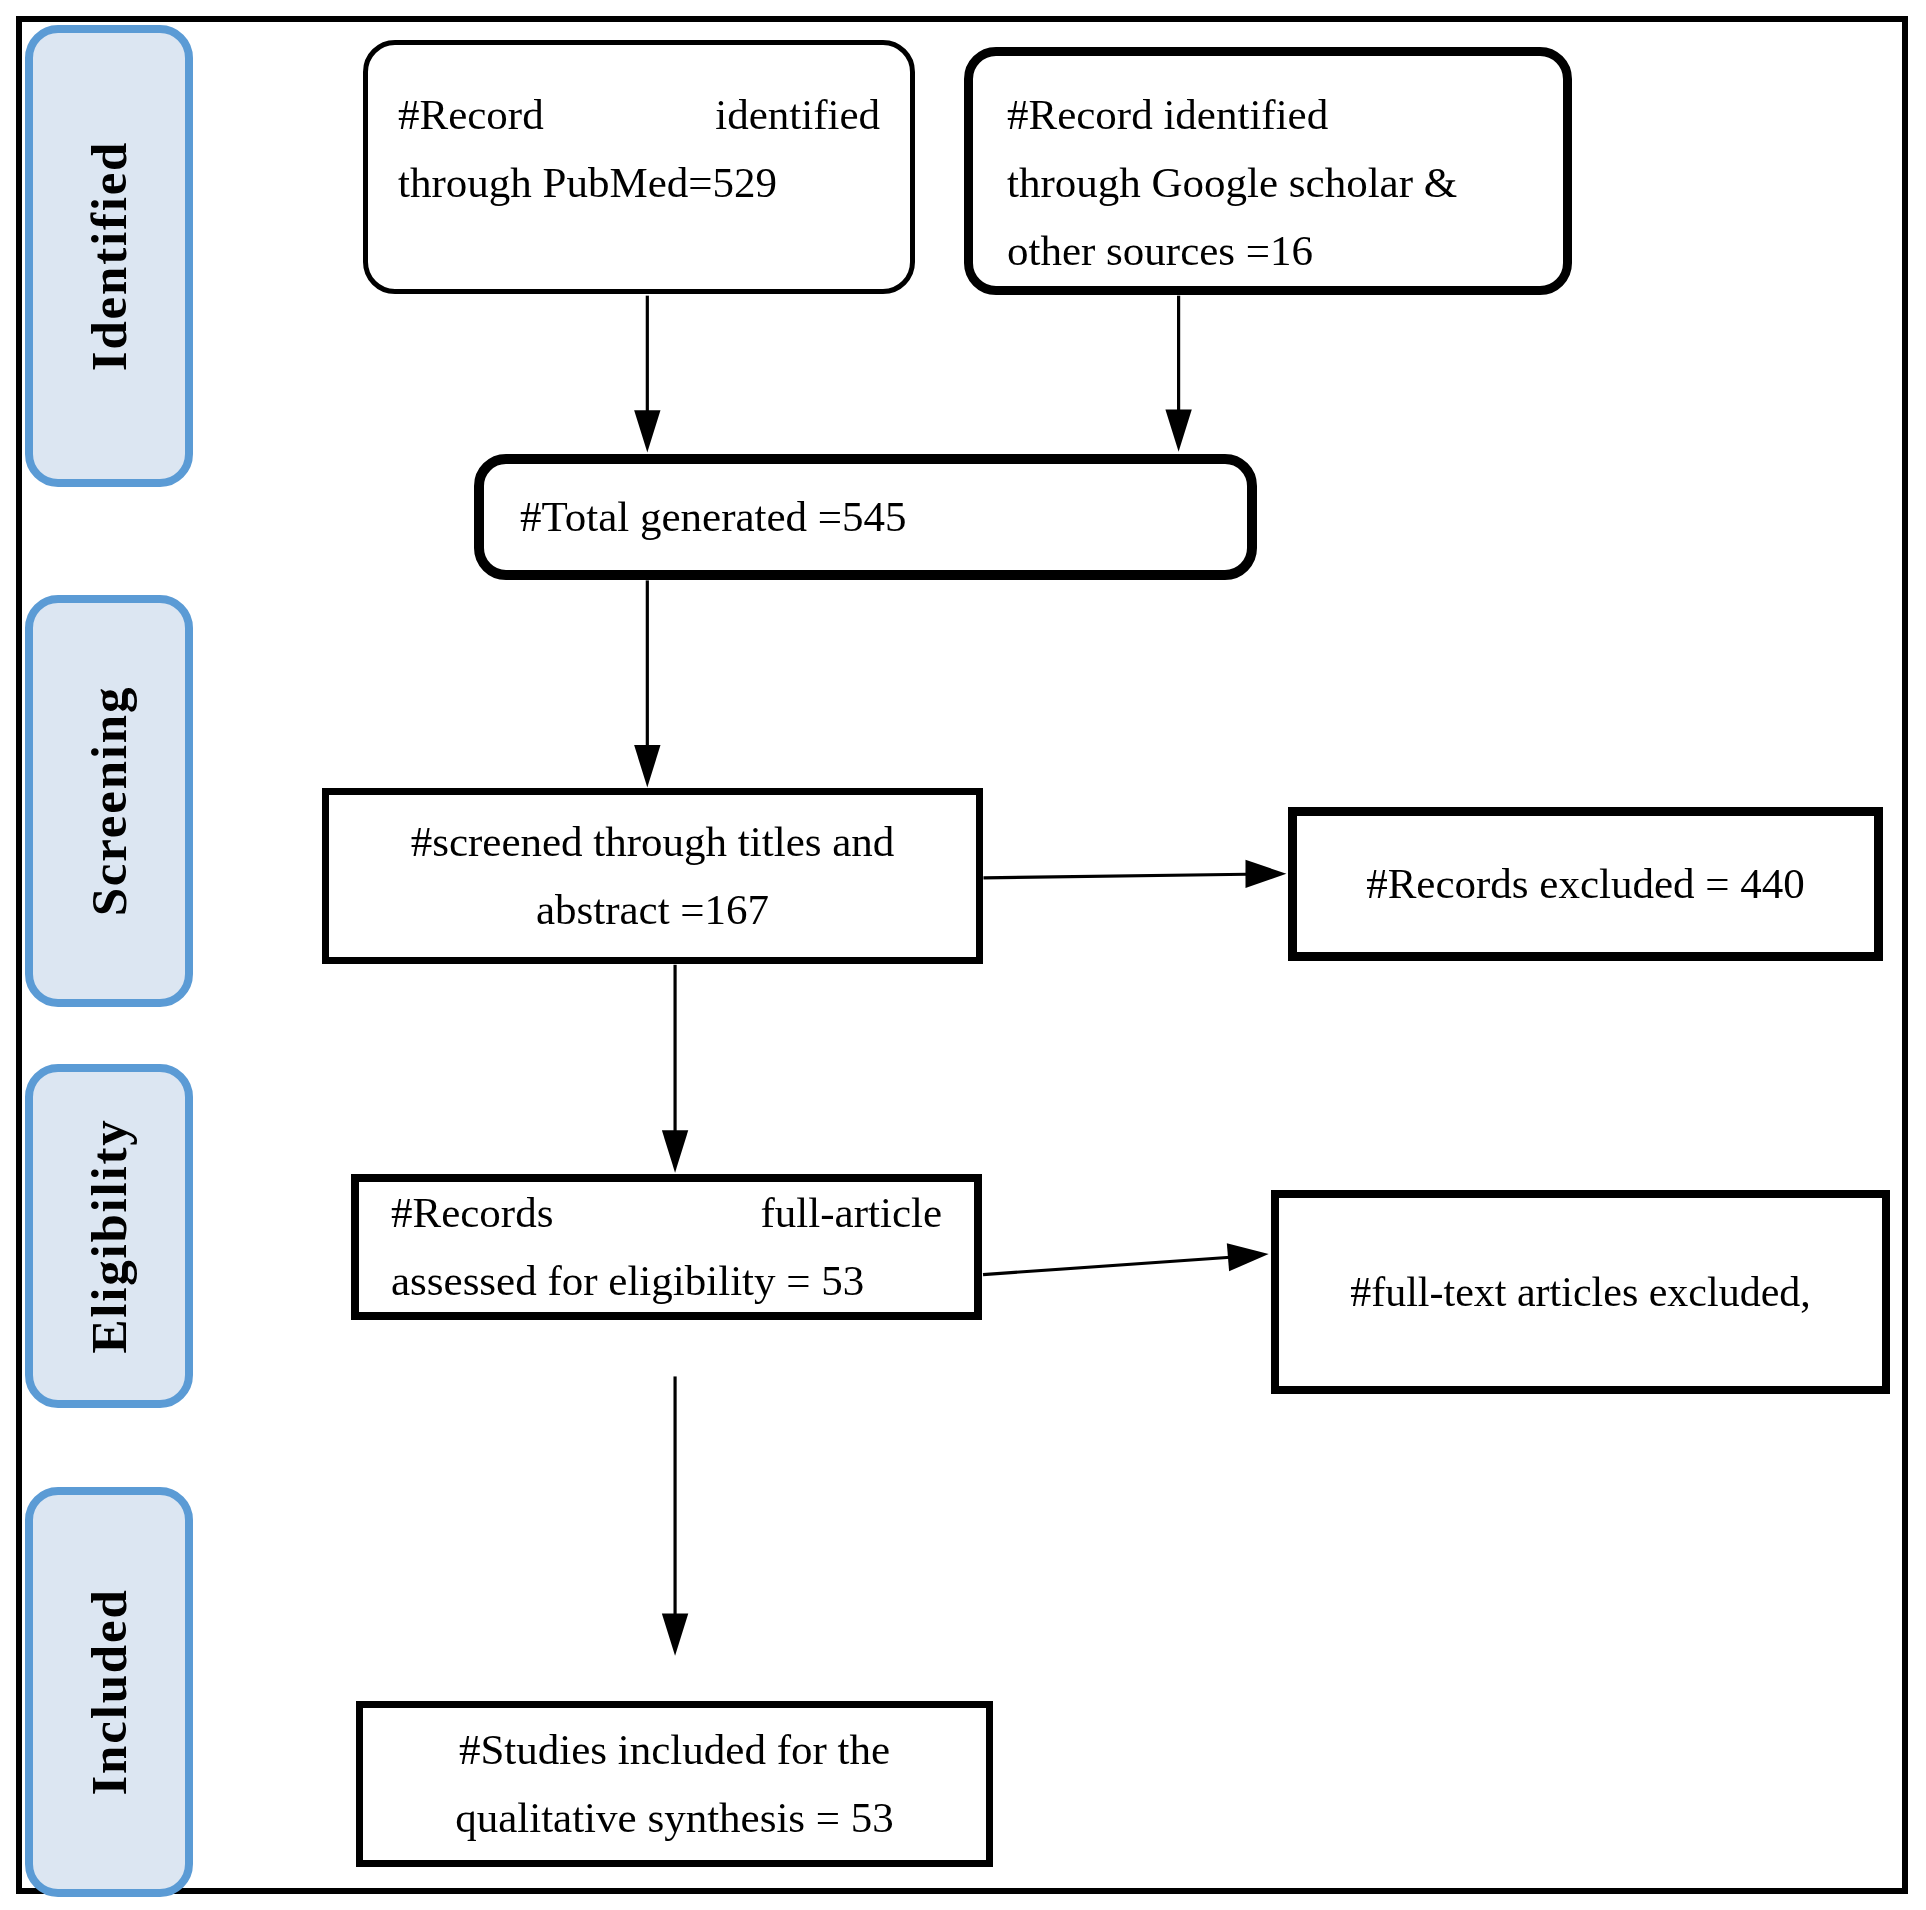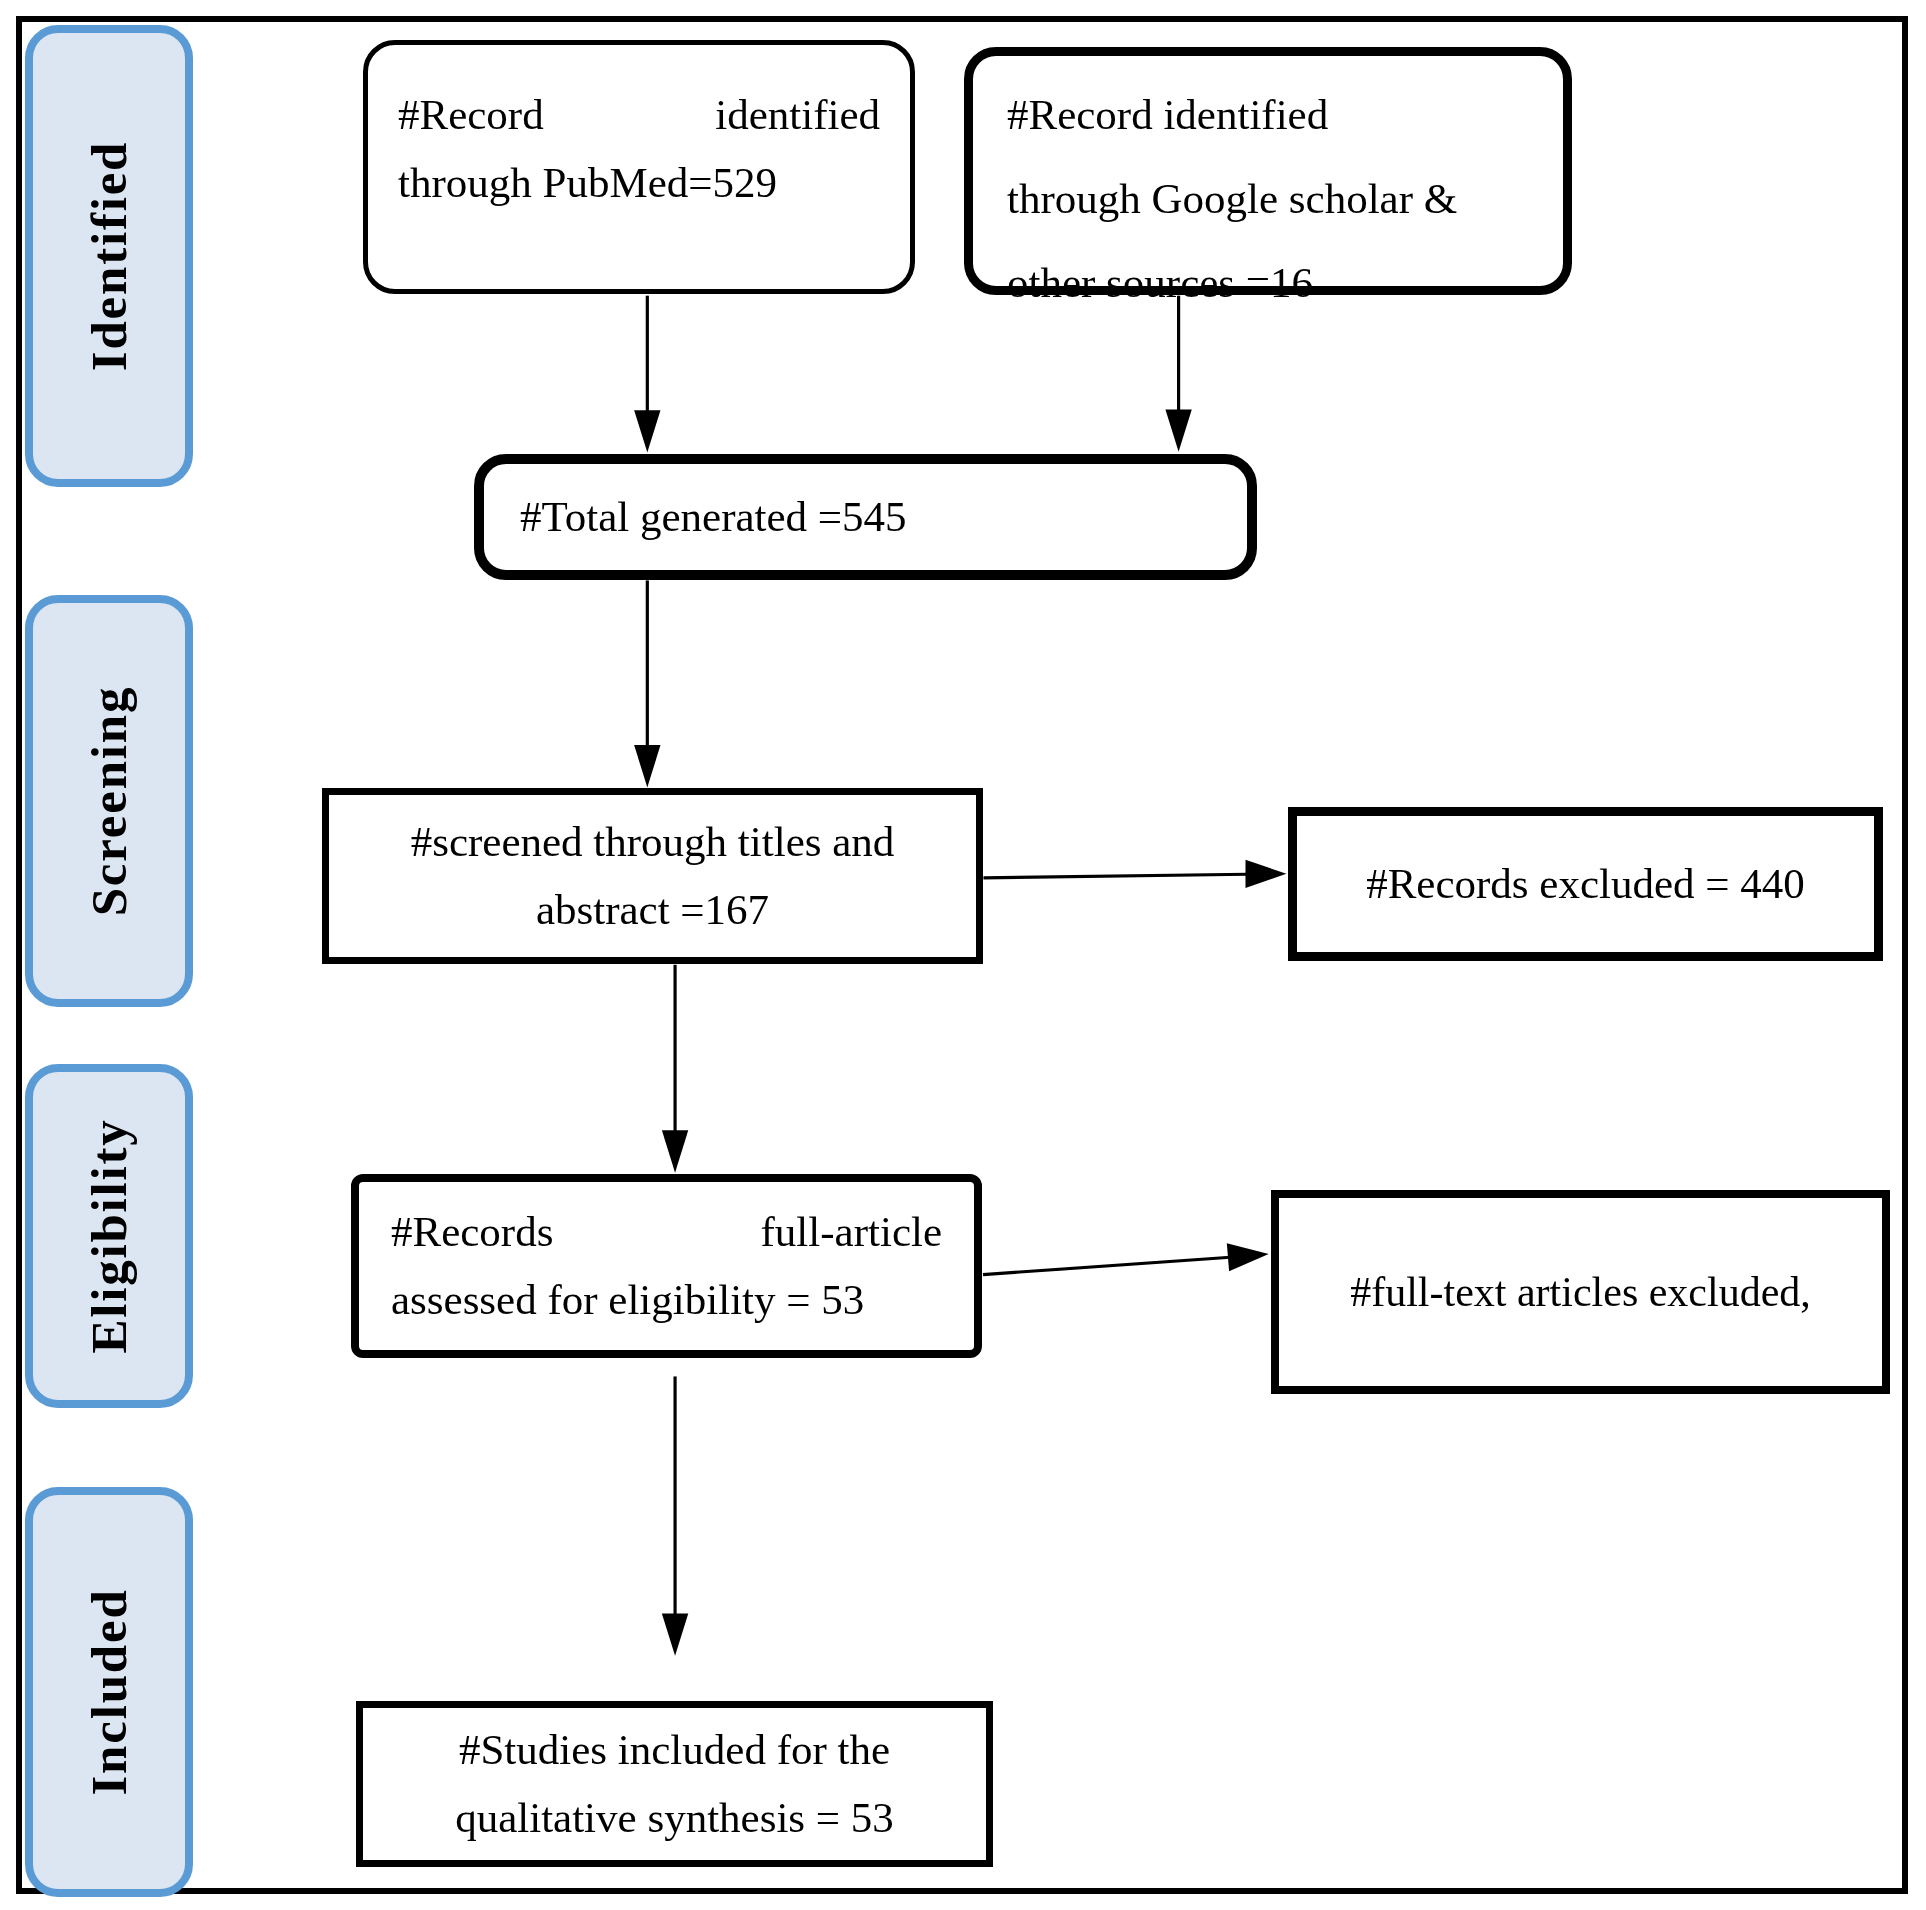--- a/index.html
+++ b/index.html
@@ -68,40 +68,38 @@
     left: 363px; top: 40px; width: 552px; height: 254px;
     border-width: 5.5px;
     justify-content: flex-start;
     padding: 36px 30px 0 30px;
   }
   #box-google {
     left: 964px; top: 47px; width: 608px; height: 248px;
     border-width: 9px;
     justify-content: flex-start;
     padding: 25px 32px 0 34px;
-    gap: 16px;
   }
   #box-total {
     left: 474px; top: 454px; width: 783px; height: 126px;
     border-width: 10px;
     padding-left: 36px;
   }
   #box-screened {
     left: 322px; top: 788px; width: 661px; height: 176px;
     border-width: 7.3px;
   }
   #box-excluded {
     left: 1288px; top: 807px; width: 595px; height: 154px;
     border-width: 9px;
   }
   #box-assessed {
-    left: 351px; top: 1174px; width: 631px; height: 184px;
+    left: 351px; top: 1174px; width: 631px; height: 146px;
     border-width: 8.2px;
     padding: 0 32px;
-    border-radius: 12px;
   }
   #box-reasons {
     left: 1271px; top: 1190px; width: 619px; height: 204px;
     border-width: 8.2px;
     font-size: 42px;
     line-height: 73px;
   }
   #box-studies {
     left: 356px; top: 1657px; width: 637px; height: 166px;
     border-width: 7.3px;

